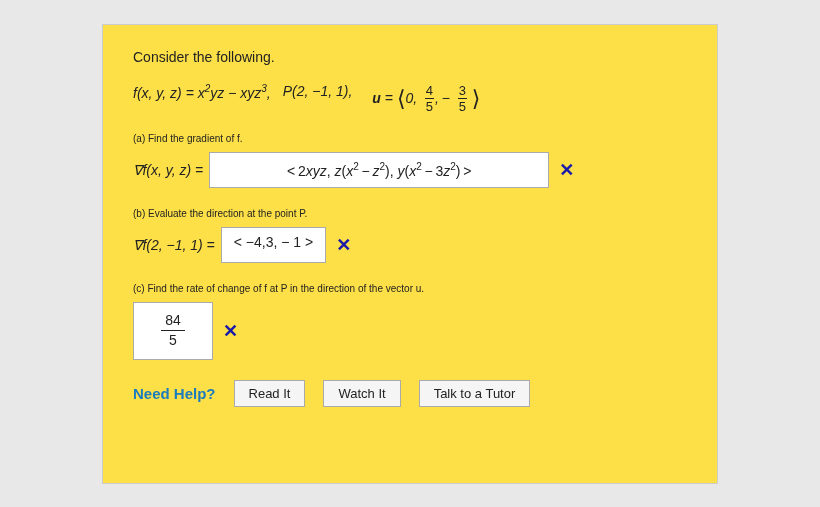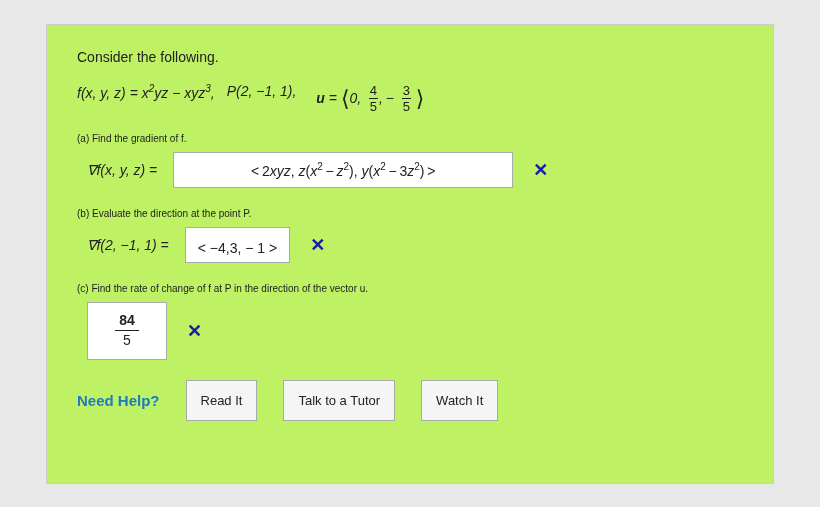--- a/index.html
+++ b/index.html
@@ -7,22 +7,22 @@
       background: #e8e8e8;
       display: flex;
       justify-content: center;
       align-items: center;
       width: 820px;
       height: 507px;
       font-family: Arial, sans-serif;
       font-size: 14px;
     }
     .card {
-      background: #bef264;
-      width: 728px;
+      background: #fde047;
+      width: 616px;
       min-height: 460px;
       padding: 24px 30px 20px 30px;
       border: 1px solid #ccc;
     }
     .intro {
       color: #222;
       font-size: 14px;
       margin-bottom: 18px;
     }
     .problem-line {
@@ -53,67 +53,66 @@
     }
     .section-label {
       color: #222;
       font-size: 10px;
       margin-bottom: 8px;
     }
     .answer-row {
       display: flex;
       align-items: center;
       margin-bottom: 20px;
-      gap: 16px;
-      margin-left: 10px;
+      gap: 6px;
     }
     .answer-label {
       font-style: italic;
       font-size: 14px;
       color: #222;
       white-space: nowrap;
     }
     .answer-box {
       border: 1px solid #aaa;
       padding: 6px 12px;
       min-width: 60px;
       min-height: 36px;
       display: flex;
-      align-items: flex-end;
+      align-items: flex-start;
       justify-content: center;
       font-size: 14px;
       color: #222;
       background: #fff;
     }
     .x-btn {
       color: #1a1aaa;
       font-size: 18px;
       font-weight: bold;
       cursor: pointer;
       margin-left: 4px;
       user-select: none;
     }
     .section-block {
       margin-bottom: 18px;
     }
     .need-help-row {
       display: flex;
       align-items: center;
-      gap: 26px;
+      gap: 18px;
       margin-top: 10px;
     }
     .need-help-label {
       color: #1a7bbf;
       font-weight: bold;
       font-size: 15px;
     }
     .help-btn {
       border: 1px solid #aaa;
       background: #f5f5f5;
-      padding: 12px 14px;
+      padding: 5px 14px;
       font-size: 13px;
       cursor: pointer;
       color: #222;
     }
     sup {
       font-size: 10px;
       vertical-align: super;
     }
     .big-answer-box {
       min-width: 340px;
@@ -123,21 +122,20 @@
     .fraction-answer {
       display: inline-flex;
       flex-direction: column;
       align-items: center;
       font-size: 14px;
     }
     .fraction-answer .numer {
       border-bottom: 1px solid #222;
       padding: 0 4px;
       line-height: 1.4;
-      font-weight: bold;
     }
     .fraction-answer .denom {
       padding: 0 4px;
       line-height: 1.4;
     }
   </style>
 </head>
 <body>
 
 <div class="card">
@@ -199,17 +197,17 @@
           <span class="denom">5</span>
         </span>
       </div>
       <span class="x-btn">✕</span>
     </div>
   </div>
 
   <div class="need-help-row">
     <span class="need-help-label">Need Help?</span>
     <button class="help-btn">Read It</button>
+    <button class="help-btn">Watch It</button>
     <button class="help-btn">Talk to a Tutor</button>
-    <button class="help-btn">Watch It</button>
   </div>
 
 </div>
 
 </body></html>

